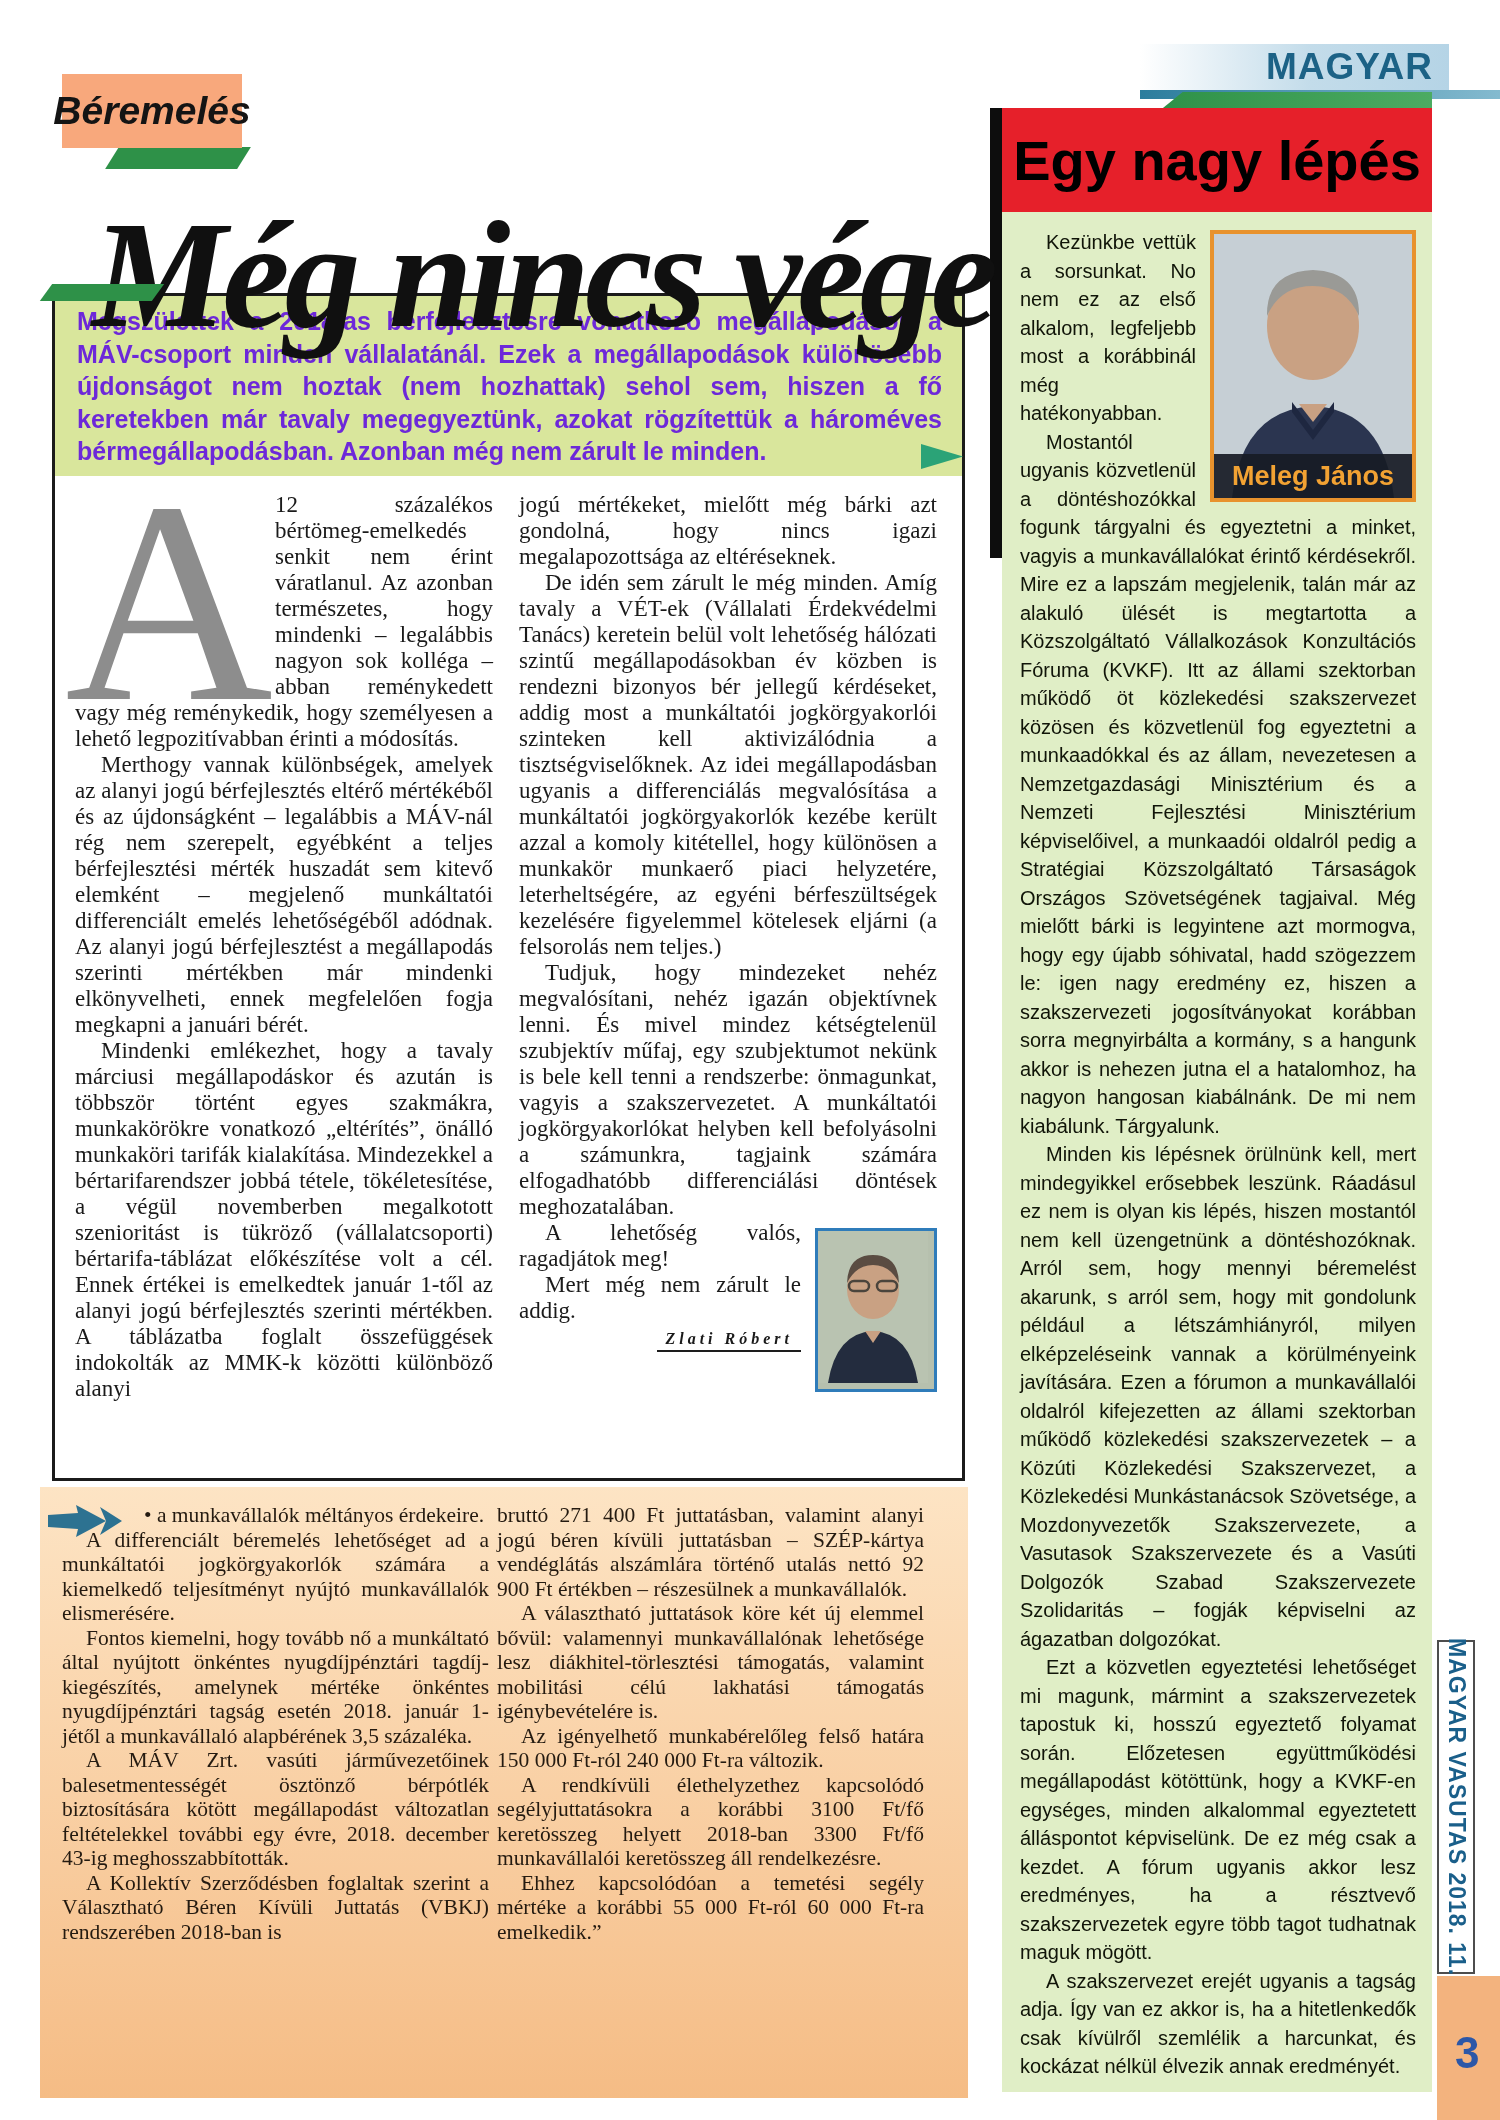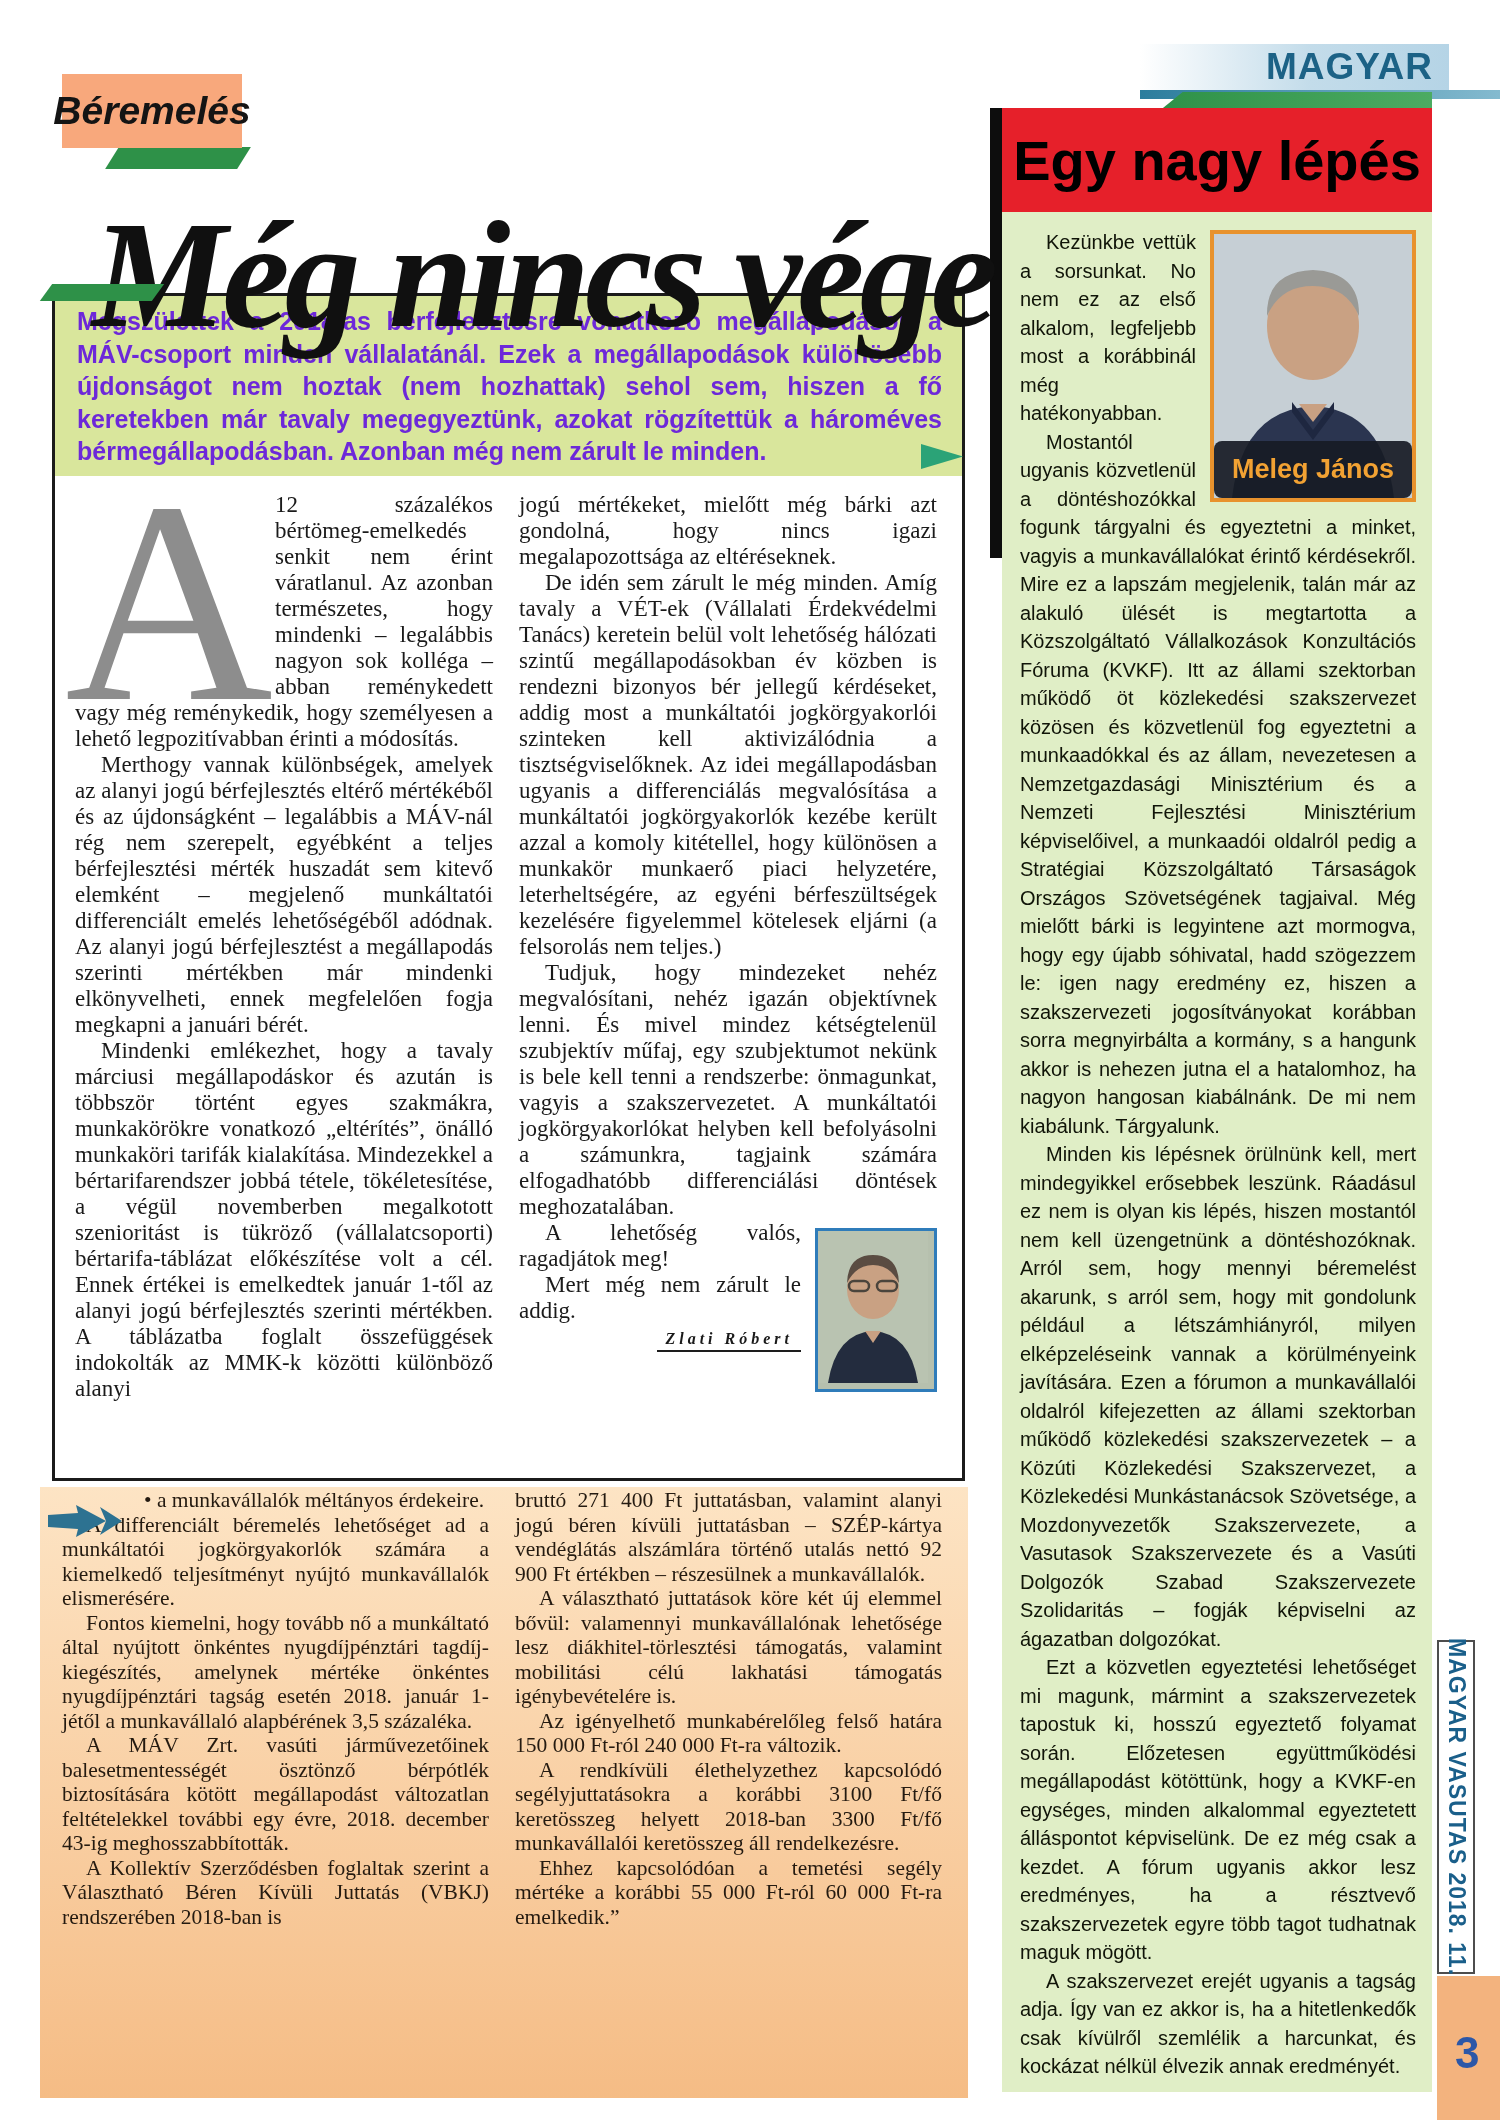--- a/index.html
+++ b/index.html
@@ -72,21 +72,21 @@
   .sig span{
     font-style:italic;letter-spacing:4px;font-size:16px;font-weight:bold;
     border-bottom:2px solid #1d1d1d;padding:0 8px 3px 8px;
   }
   
   .benefits{
     position:absolute;left:40px;top:1487px;width:928px;height:611px;overflow:hidden;
     background:linear-gradient(180deg,var(--benefits-top,#fde4c4),var(--benefits-bottom,#f5bc85));
   }
   .ben-arrow{position:absolute;left:8px;top:16px;width:76px;height:36px;}
-  .benefits-inner{display:flex;gap:26px;padding:1px 22px 0 22px;}
+  .benefits-inner{display:flex;gap:8px;padding:16px 22px 0 22px;}
   .bencol{width:427px;font-size:21.5px;line-height:24.5px;text-align:justify;color:#241a10;}
   .bencol p{margin:0;text-indent:24px;}
   .bencol.first [data-bind-list] p:first-child{text-indent:82px;}
   .bencol.second [data-bind-list] p:first-child{text-indent:0;}
   
   .sidebar{position:absolute;left:990px;top:92px;width:442px;height:2000px;}
   .sidebar-slant{
     position:absolute;left:168px;right:0;top:0;height:20px;
     background:linear-gradient(90deg,#2e9148,#4cab62);
     clip-path:polygon(0 100%,9% 0,100% 0,100% 100%);
@@ -104,24 +104,24 @@
     padding:16px 16px 0 18px;
     font-family:"Liberation Sans",sans-serif;font-size:20px;line-height:28.5px;
     text-align:justify;color:#101408;
   }
   .sidebar-body p{margin:0;text-indent:26px;}
   .mj-photo{
     float:right;width:198px;height:264px;margin:2px 0 10px 14px;position:relative;
     border:4px solid var(--photo-border-orange,#e8922d);background:#c2ccd2;overflow:hidden;
   }
   .mj-caption{
-    position:absolute;left:0;right:0;bottom:0;height:57px;
+    position:absolute;left:0;right:0;bottom:0;height:44px;
     background:rgba(23,27,37,0.92);color:#f2a233;
     font-family:"Liberation Sans",sans-serif;font-weight:bold;font-size:27px;
-    display:flex;align-items:center;justify-content:center;border-radius:8px;
+    display:flex;align-items:center;justify-content:center;
   }
   
   .edition{
     position:absolute;left:1437px;top:1640px;width:34px;height:330px;
     border:2px solid #4d4d4d;background:#fff;
     writing-mode:vertical-rl;text-orientation:mixed;
     display:flex;align-items:center;justify-content:center;
     font-family:"Liberation Sans",sans-serif;font-weight:bold;font-size:23px;
     letter-spacing:1px;color:#1a5f8a;white-space:nowrap;
   }

